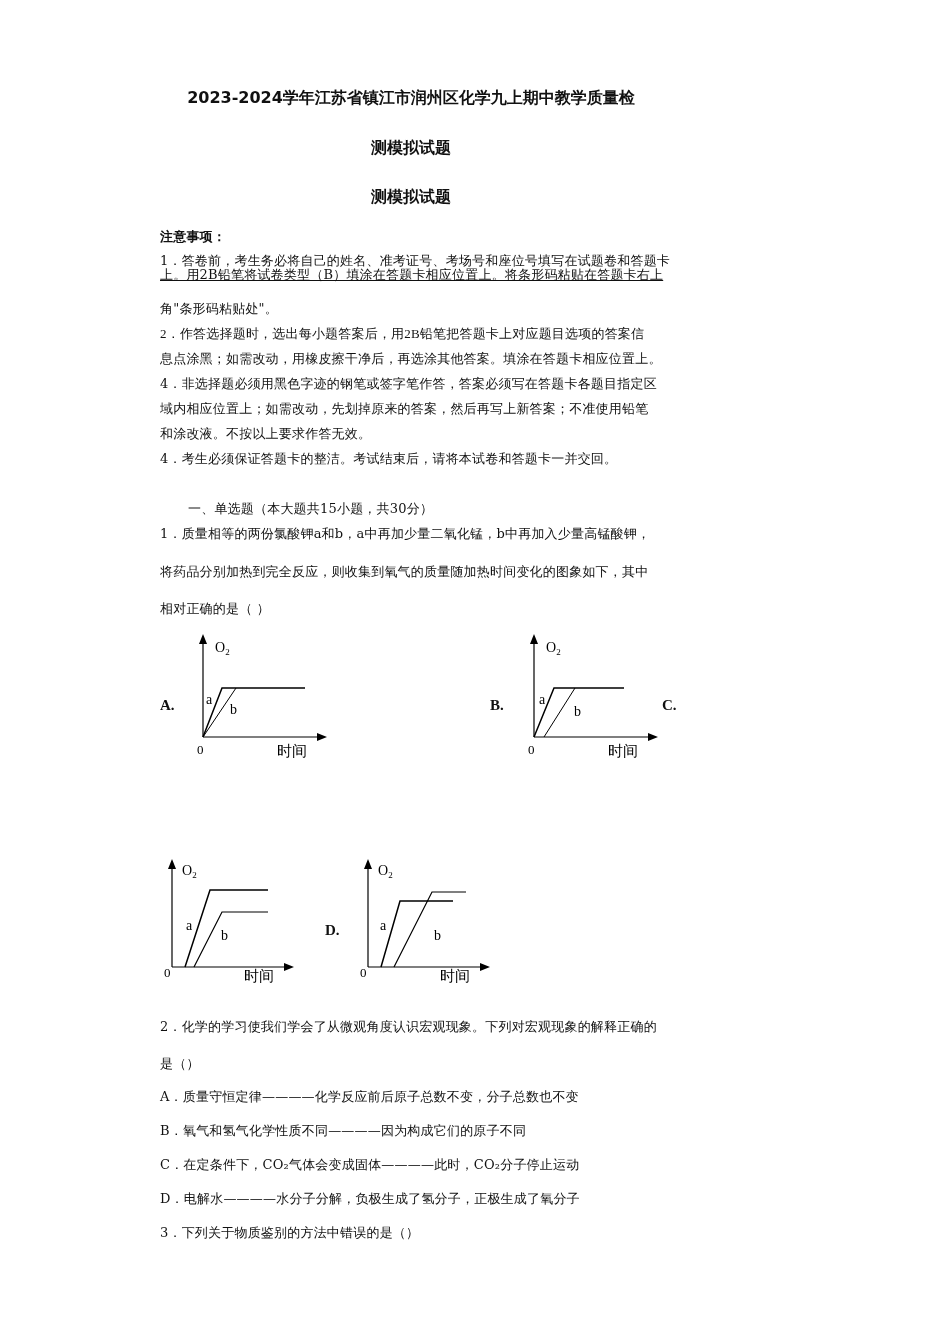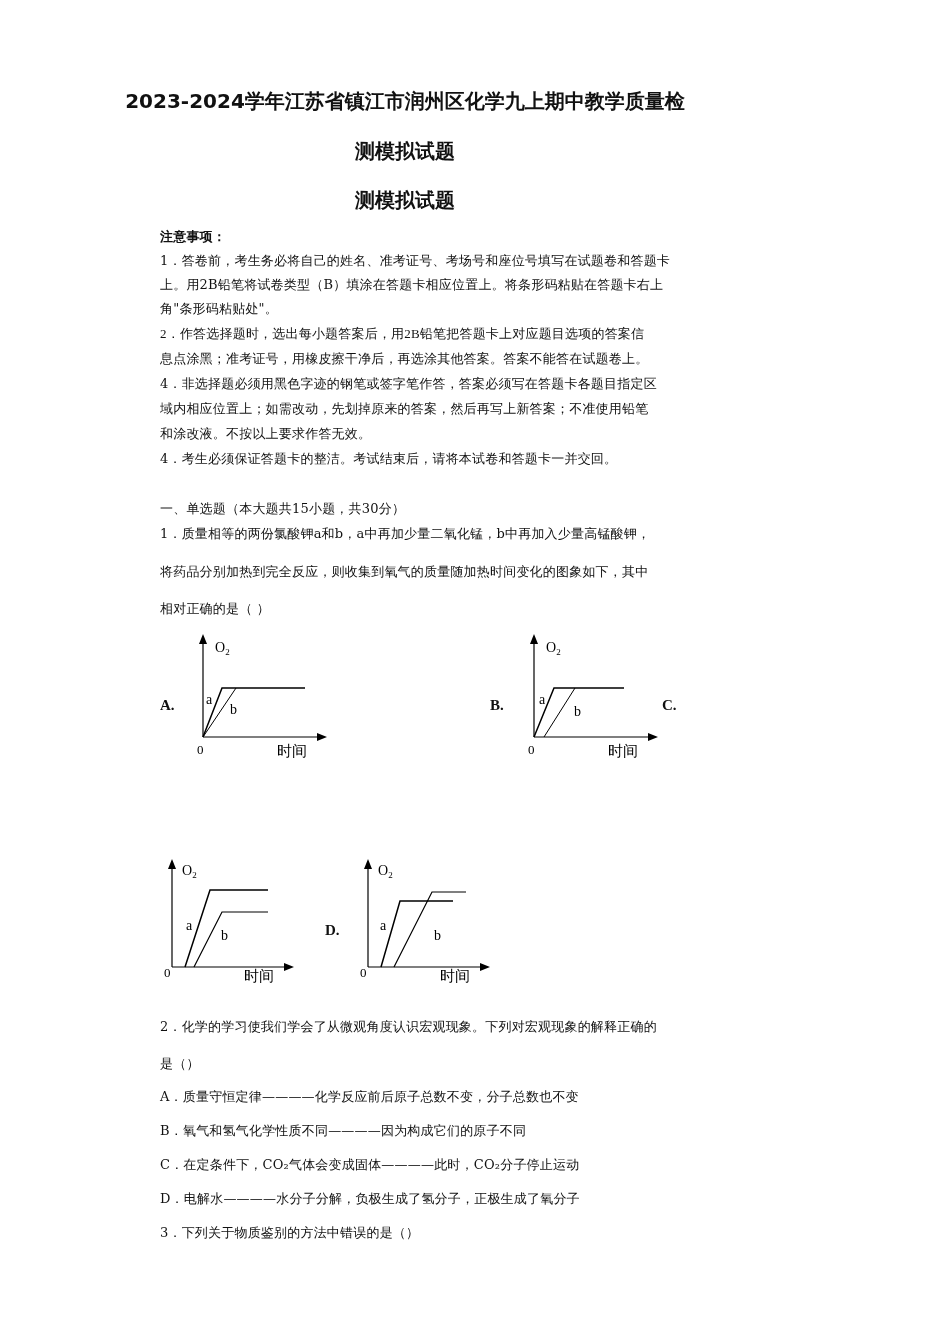--- a/index.html
+++ b/index.html
@@ -1,45 +1,45 @@
 <!DOCTYPE html>
 <html><head>
 <meta charset="utf-8">
 <style>
   html, body { margin: 0; padding: 0; background: #ffffff; }
   body { width: 950px; height: 1344px; position: relative; overflow: hidden;
          font-family: "DejaVu Serif", "Liberation Serif", serif; color: #111; }
   .title { position: absolute; left: 0; width: 810px; text-align: center;
            font-family: "DejaVu Sans", "Liberation Sans", sans-serif;
-           font-weight: bold; font-size: 20px; color: #111; }
+           font-weight: bold; font-size: 16px; color: #111; padding-left: 6px; }
   .line { position: absolute; left: 160px; font-size: 13px; white-space: nowrap; letter-spacing: 0.2px; }
   .bold { font-weight: bold; }
   .opt-label { position: absolute; font-weight: bold; font-size: 15px;
                font-family: "Liberation Serif", serif; }
   .graph { position: absolute; }
 </style>
 </head>
 <body>
 
 <div class="title" style="top:88px;">2023-2024学年江苏省镇江市润州区化学九上期中教学质量检</div>
 <div class="title" style="top:138px;">测模拟试题</div>
 <div class="title" style="top:187px;">测模拟试题</div>
 
 <div class="line bold" style="top:228px;">注意事项：</div>
 <div class="line" style="top:252px;">1．答卷前，考生务必将自己的姓名、准考证号、考场号和座位号填写在试题卷和答题卡</div>
-<div class="line" style="top:276px;">上。用2B铅笔将试卷类型（B）填涂在答题卡相应位置上。将条形码粘贴在答题卡右上</div>
+<div class="line" style="top:266px;text-decoration:underline;">上。用2B铅笔将试卷类型（B）填涂在答题卡相应位置上。将条形码粘贴在答题卡右上</div>
 <div class="line" style="top:300px;">角"条形码粘贴处"。</div>
 <div class="line" style="top:325px;font-family:Liberation Serif, serif;">2．作答选择题时，选出每小题答案后，用2B铅笔把答题卡上对应题目选项的答案信</div>
-<div class="line" style="top:350px;">息点涂黑；准考证号，用橡皮擦干净后，再选涂其他答案。答案不能答在试题卷上。</div>
+<div class="line" style="top:350px;">息点涂黑；如需改动，用橡皮擦干净后，再选涂其他答案。填涂在答题卡相应位置上。</div>
 <div class="line" style="top:375px;">4．非选择题必须用黑色字迹的钢笔或签字笔作答，答案必须写在答题卡各题目指定区</div>
 <div class="line" style="top:400px;">域内相应位置上；如需改动，先划掉原来的答案，然后再写上新答案；不准使用铅笔</div>
 <div class="line" style="top:425px;">和涂改液。不按以上要求作答无效。</div>
 <div class="line" style="top:450px;">4．考生必须保证答题卡的整洁。考试结束后，请将本试卷和答题卡一并交回。</div>
 
-<div class="line" style="top:500px;">一、单选题（本大题共15小题，共30分）</div>
+<div class="line" style="top:500px;margin-left:28px;">一、单选题（本大题共15小题，共30分）</div>
 
 <div class="line" style="top:525px;">1．质量相等的两份氯酸钾a和b，a中再加少量二氧化锰，b中再加入少量高锰酸钾，</div>
 <div class="line" style="top:563px;">将药品分别加热到完全反应，则收集到氧气的质量随加热时间变化的图象如下，其中</div>
 <div class="line" style="top:600px;">相对正确的是（ ）</div>
 
 <div class="opt-label" style="left:160px;top:697px;">A.</div>
 <svg class="graph" style="left:185px;top:632px;" width="150" height="130" viewBox="0 0 150 130">
   <line x1="18" y1="105" x2="18" y2="8" stroke="#000" stroke-width="1.2"></line>
   <polygon points="18,2 14,12 22,12" fill="#000"></polygon>
   <line x1="18" y1="105" x2="135" y2="105" stroke="#000" stroke-width="1.2"></line>

